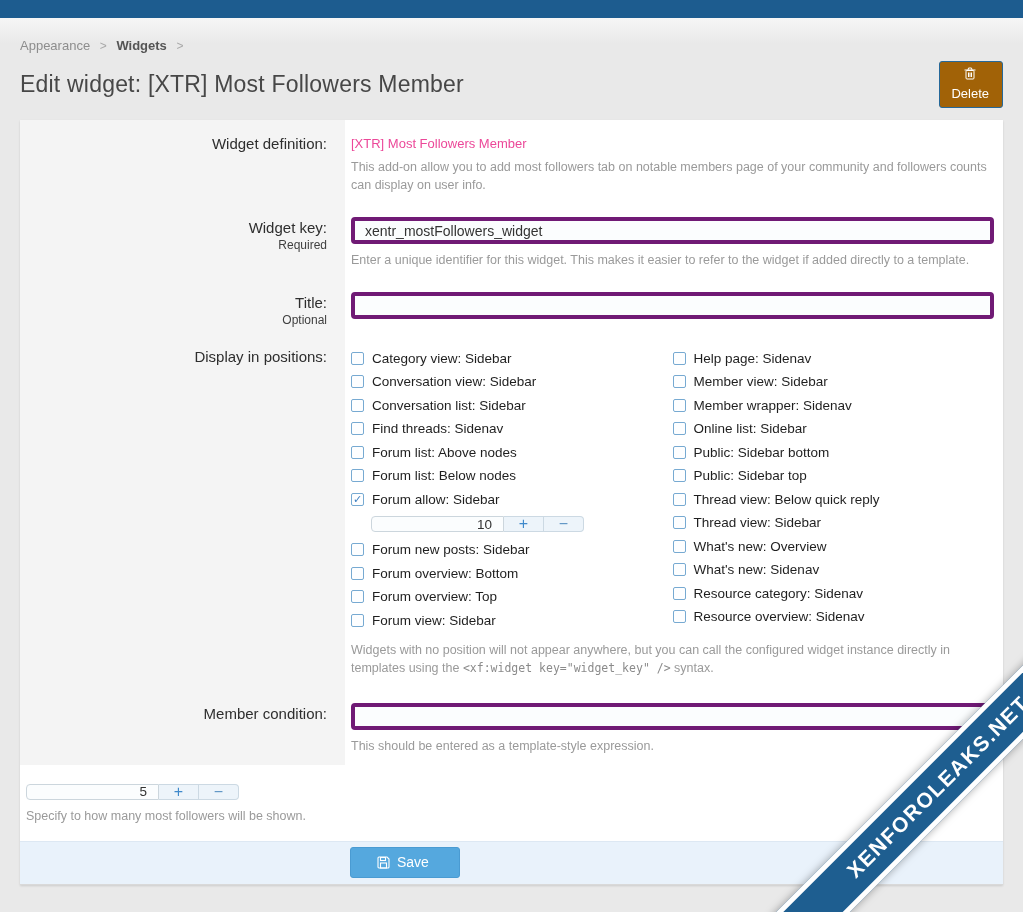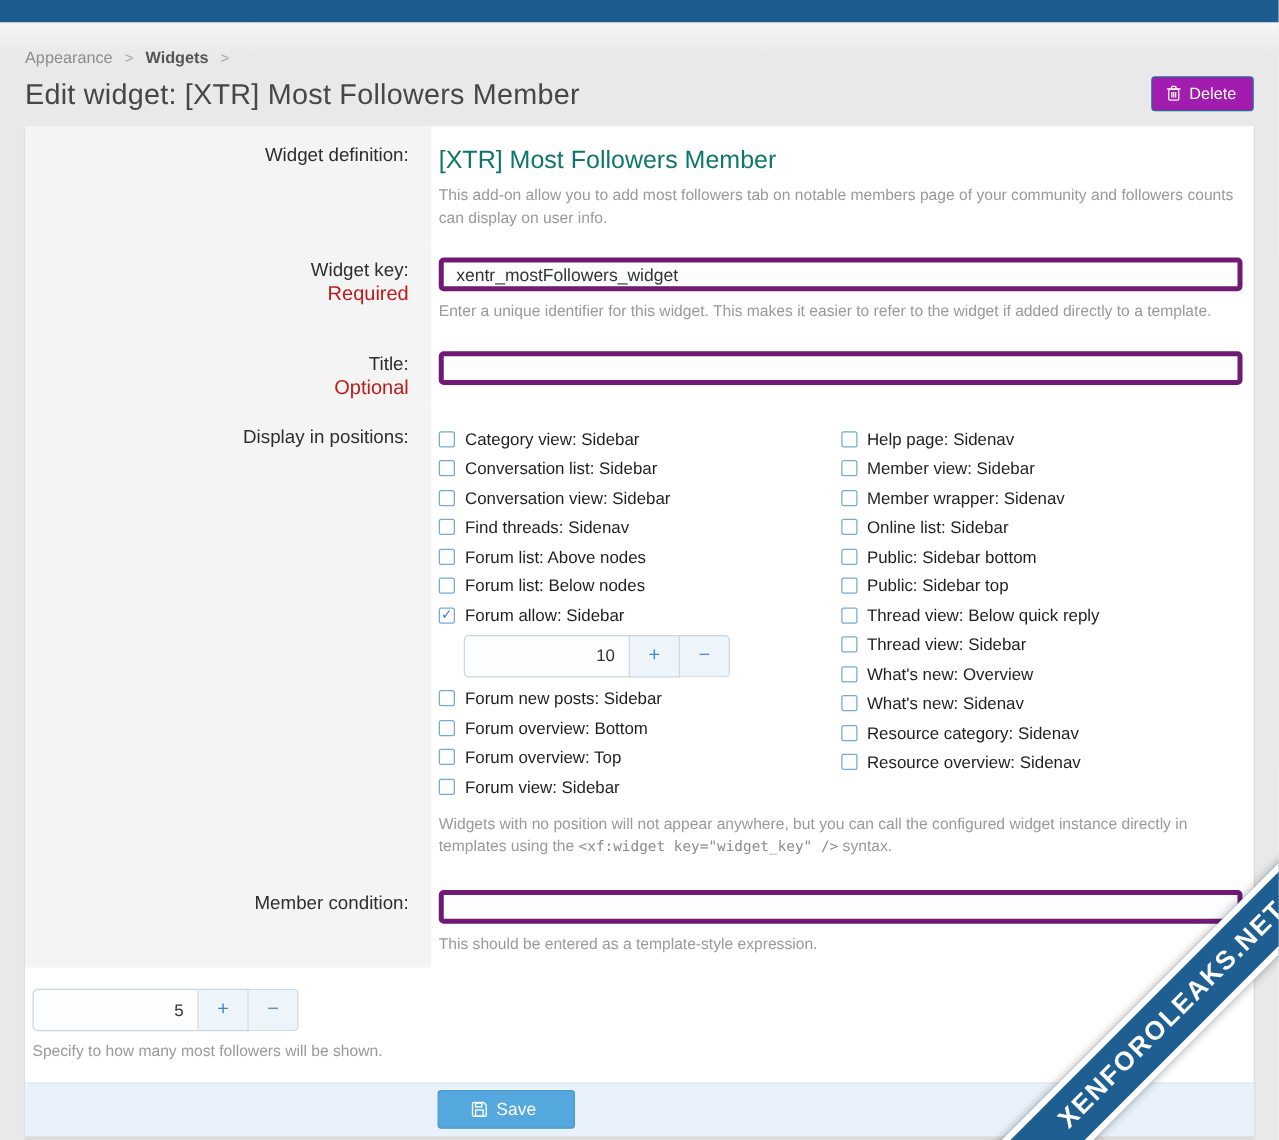--- a/index.html
+++ b/index.html
@@ -16,53 +16,53 @@
   .page { padding: 0 20px; position: relative; }
 
   .breadcrumb { font-size: 13px; color: #8d8d8d; padding: 10px 0 2px 0; }
   .breadcrumb .crumb { color: #8d8d8d; text-decoration: none; cursor: pointer; }
   .breadcrumb .crumb.bold { color: #555; font-weight: bold; }
   .breadcrumb .sep { color: #a9a9a9; margin: 0 6px; font-size: 12px; }
 
   .titlebar { display: flex; align-items: center; justify-content: space-between; margin: 6px 0 12px 0; }
   .page-title { font-size: 23px; font-weight: 400; color: #474747; letter-spacing: 0.2px; }
   .btn-delete {
-    background: #a21caf; color: #fff; border: 1px solid #25689a; border-radius: 3px;
+    background: #a16207; color: #fff; border: 1px solid #25689a; border-radius: 3px;
     font-size: 13px; padding: 5px 13px 6px 11px; display: inline-flex; align-items: center; gap: 6px;
-    cursor: pointer; font-family: "Liberation Sans", sans-serif;
+    cursor: pointer; font-family: "Liberation Sans", sans-serif; flex-direction: column;
   }
   .btn-delete svg { display:block; }
 
   .panel { background: #fff; box-shadow: 0 1px 2px rgba(0,0,0,0.12); }
   .form-row { display: grid; grid-template-columns: 325px 1fr; }
   .label-cell { background: #f4f4f4; text-align: right; padding: 15px 18px 6px 10px; }
   .label-cell .main-label { font-size: 15px; color: #2e2e2e; }
-  .label-cell .sub-label { font-size: 16px; color: #b91c1c; margin-top: 2px; text-align: right; }
+  .label-cell .sub-label { font-size: 12px; color: #404040; margin-top: 2px; text-align: right; }
   .content-cell { padding: 13px 9px 10px 6px; }
-  .value-text { font-size: 20px; color: #0f766e; padding-top: 3px; }
+  .value-text { font-size: 13px; color: #ec4899; padding-top: 3px; }
   .explain { font-size: 12.5px; color: #9a9a9a; line-height: 1.45; margin-top: 7px; }
   .explain code { font-family: "DejaVu Sans Mono", monospace; font-size: 11.5px; color: #8b8b8b; }
 
   .text-input {
     width: 100%; height: 27px; border: 4px solid #701a75; border-radius: 4px;
     background: #fbfdfe; padding: 0 10px; font-size: 14px; color: #333;
     font-family: "Liberation Sans", sans-serif; outline: none;
   }
 
   .check-cols { display: flex; }
   .check-col { width: 50%; }
   .check-row { display: flex; align-items: center; height: 23.5px; cursor: pointer; }
   .checkbox {
     width: 13px; height: 13px; border: 1px solid #77aad2; border-radius: 2px; background: #fdfeff;
     margin-right: 8px; flex: 0 0 auto; display: flex; align-items: center; justify-content: center;
     font-size: 11px; color: #3b7ec0; line-height: 1;
   }
   .check-label { font-size: 13.5px; color: #1f1f1f; }
 
-  .spinner { display: inline-flex; height: 34px; }
+  .spinner { display: inline-flex; height: 16px; }
   .spinner input {
     width: 133px; border: 1px solid #ccd6dd; border-radius: 4px 0 0 4px; background: #fbfdfe;
     text-align: right; padding: 0 11px; font-size: 13.5px; color: #333; outline: none;
     font-family: "Liberation Sans", sans-serif;
   }
   .spin-btn {
     width: 40px; border: 1px solid #ccd9e3; border-left: none; background: #edf4fa;
     font-size: 16px; color: #3f89cb; cursor: pointer; display: flex; align-items: center; justify-content: center;
     font-family: "Liberation Sans", sans-serif;
   }
@@ -164,25 +164,25 @@
       </div>
       <div class="content-cell">
         <div class="check-cols">
           <div class="check-col" id="pos-col-1">
               <label class="check-row">
                 <span class="checkbox"></span>
                 <span class="check-label">Category view: Sidebar</span>
               </label>
               <label class="check-row">
                 <span class="checkbox"></span>
+                <span class="check-label">Conversation view: Sidebar</span>
+              </label>
+              <label class="check-row">
+                <span class="checkbox"></span>
                 <span class="check-label">Conversation list: Sidebar</span>
-              </label>
-              <label class="check-row">
-                <span class="checkbox"></span>
-                <span class="check-label">Conversation view: Sidebar</span>
               </label>
               <label class="check-row">
                 <span class="checkbox"></span>
                 <span class="check-label">Find threads: Sidenav</span>
               </label>
               <label class="check-row">
                 <span class="checkbox"></span>
                 <span class="check-label">Forum list: Above nodes</span>
               </label>
               <label class="check-row">

